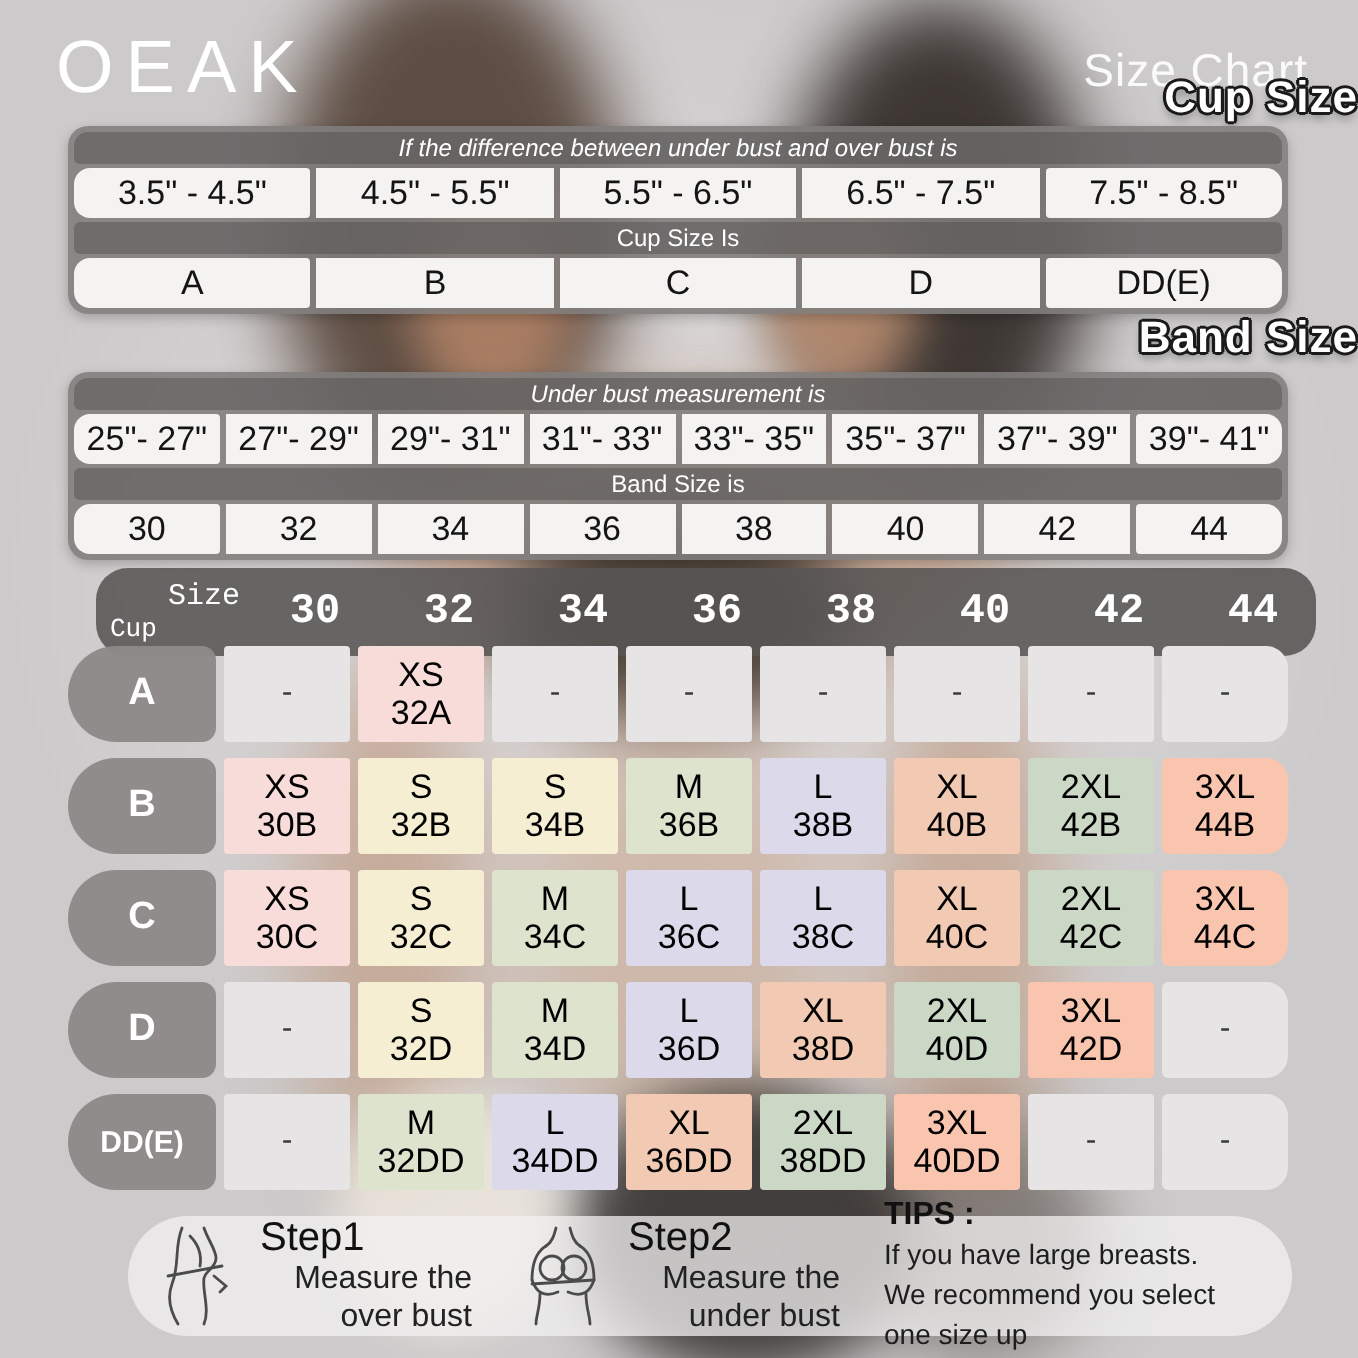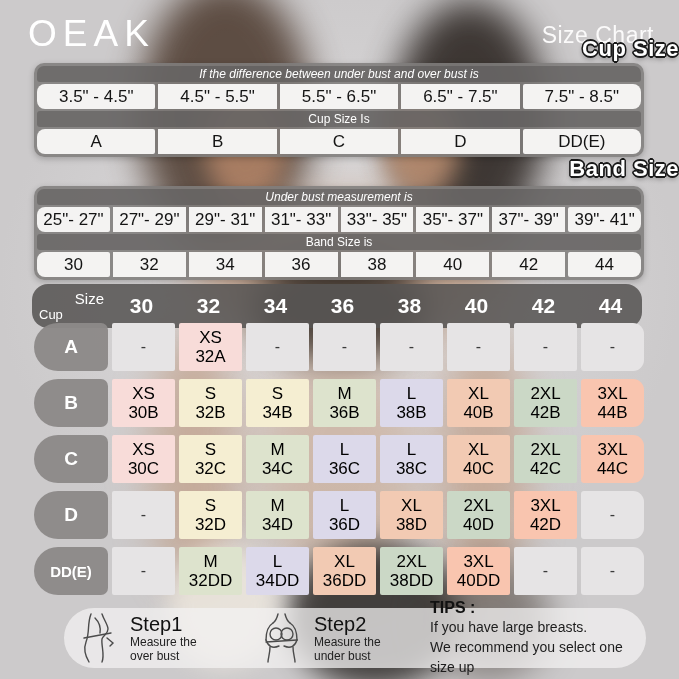--- a/index.html
+++ b/index.html
@@ -40,45 +40,45 @@
   .bar.first{border-radius:7px 7px 3px 3px;font-style:italic;}
   .white-row{flex:1;display:grid;gap:3px;}
   .cols-5{grid-template-columns:repeat(5,1fr);}
   .cols-8{grid-template-columns:repeat(8,1fr);}
   .white-row .cell{background:#f4f3f2;color:#141414;font-size:17px;display:flex;align-items:center;justify-content:center;}
   .white-row .cell:first-child{border-radius:8px 2px 2px 8px;}
   .white-row .cell:last-child{border-radius:2px 8px 8px 2px;}
 
   
   .m-grid{display:grid;grid-template-columns:74px repeat(8,1fr);column-gap:4px;}
-  .m-header{position:absolute;left:32px;top:284px;width:610px;height:44px;box-sizing:border-box;
-    background:rgba(88,85,84,.88);border-radius:16px;align-items:center;}
+  .m-header{position:absolute;left:48px;top:284px;width:610px;height:44px;box-sizing:border-box;
+    background:rgba(88,85,84,.88);border-radius:16px;align-items:center;font-family:Liberation Mono, monospace;}
   .m-col{text-align:center;color:#fff;font-size:21px;font-weight:bold;}
   .m-corner{position:relative;height:33px;color:#fff;}
   .corner-size{position:absolute;top:0px;right:2px;font-size:15px;font-weight:500;}
   .corner-cup{position:absolute;bottom:1px;left:7px;font-size:13px;font-weight:500;}
   .m-body{position:absolute;left:34px;top:323px;width:610px;display:flex;flex-direction:column;gap:8px;}
   .m-row{height:48px;}
   .m-pill{background:rgba(140,137,136,.96);border-radius:24px 7px 7px 24px;color:#fff;font-weight:bold;font-size:19px;
     display:flex;align-items:center;justify-content:center;}
   .m-pill.small{font-size:15px;}
   .m-cell{display:flex;flex-direction:column;align-items:center;justify-content:center;color:#000000;
     font-size:17px;line-height:1.12;border-radius:2px;}
   .m-cell:last-child{border-radius:3px 11px 11px 3px;}
   .m-cell.dash{font-size:16px;color:#3a3a3a;}
 
   
   .steps-bar{position:absolute;left:64px;top:608px;width:582px;height:60px;box-sizing:border-box;
     background:rgba(243,242,241,.74);border-radius:30px;display:flex;align-items:center;padding:0 16px 0 10px;}
   .step-icon{flex:0 0 46px;height:52px;}
   .step-text{margin-left:10px;width:106px;}
   .step-title{font-size:20px;font-weight:normal;color:#111;}
-  .step-line{font-size:12px;color:#222;line-height:1.15;}
+  .step-line{font-size:16px;color:#222;line-height:1.15;text-align:right;}
   .gap{margin-left:22px;}
-  .tips{margin-left:10px;flex:1;}
+  .tips{margin-left:22px;flex:1;}
   .tips-title{font-size:16px;font-weight:bold;color:#111;}
   .tips-line{font-size:14px;color:#1d1d1d;line-height:1.45;}
 </style>
 </head>
 <body>
 
 <div class="stage">
 
   <div>
     <div class="blob b-hair-left"></div>

